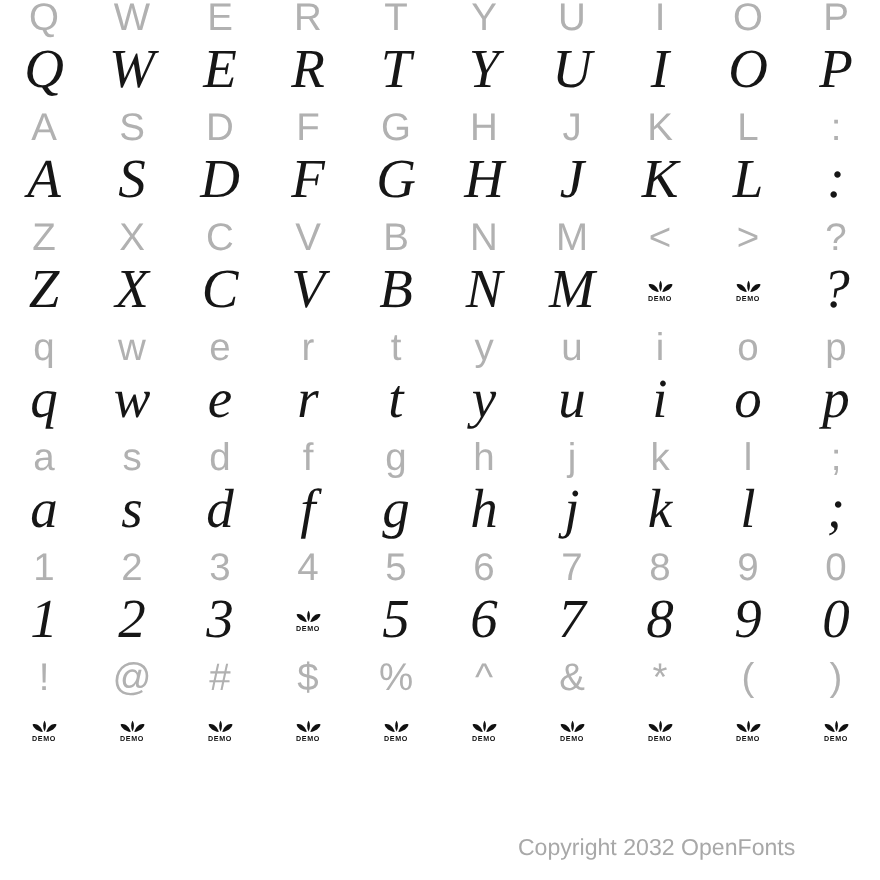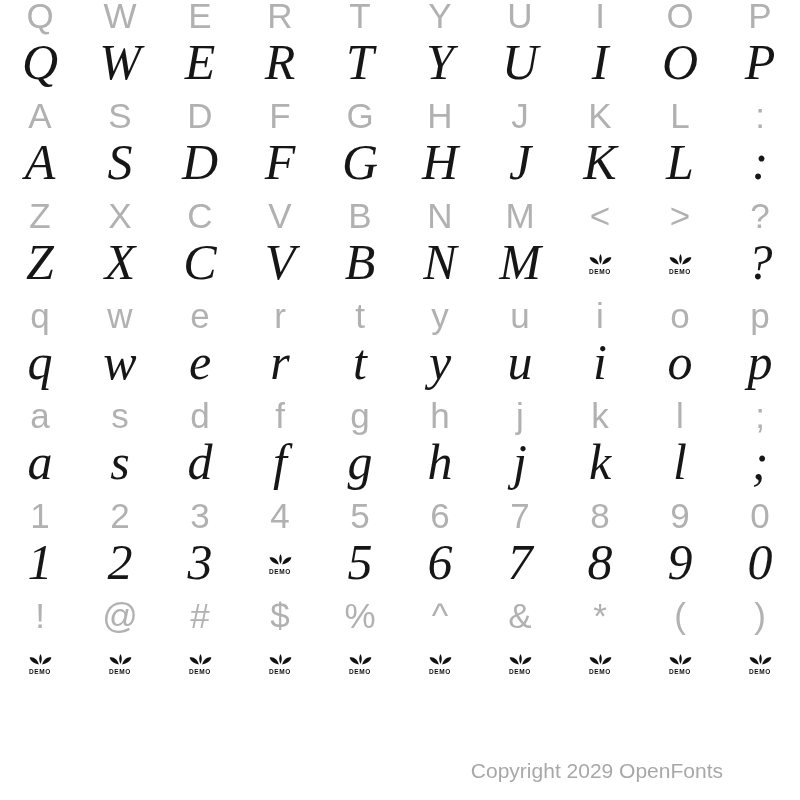--- a/index.html
+++ b/index.html
@@ -277,14 +277,14 @@
               <path d="M22.4 3.6 C18.7 2.2 14.6 5.4 13.1 10.5 C18 9.7 21.5 7.1 22.4 3.6 Z"></path>
             </svg><span class="demo-label">DEMO</span></span></span>
         <span class="cell"><span class="demo"><svg width="23" height="13" viewBox="0 0 23 13" fill="#111111">
               <path d="M11.5 0 C13.2 2.9 13.2 6.7 11.5 9.9 C9.8 6.7 9.8 2.9 11.5 0 Z"></path>
               <path d="M0.6 3.6 C4.3 2.2 8.4 5.4 9.9 10.5 C5 9.7 1.5 7.1 0.6 3.6 Z"></path>
               <path d="M22.4 3.6 C18.7 2.2 14.6 5.4 13.1 10.5 C18 9.7 21.5 7.1 22.4 3.6 Z"></path>
             </svg><span class="demo-label">DEMO</span></span></span>
       </div>
   </div>
 
-  <div class="copyright">Copyright 2029 OpenFonts</div>
+  <div class="copyright">Copyright 2032 OpenFonts</div>
 </div>
 
 </body></html>

